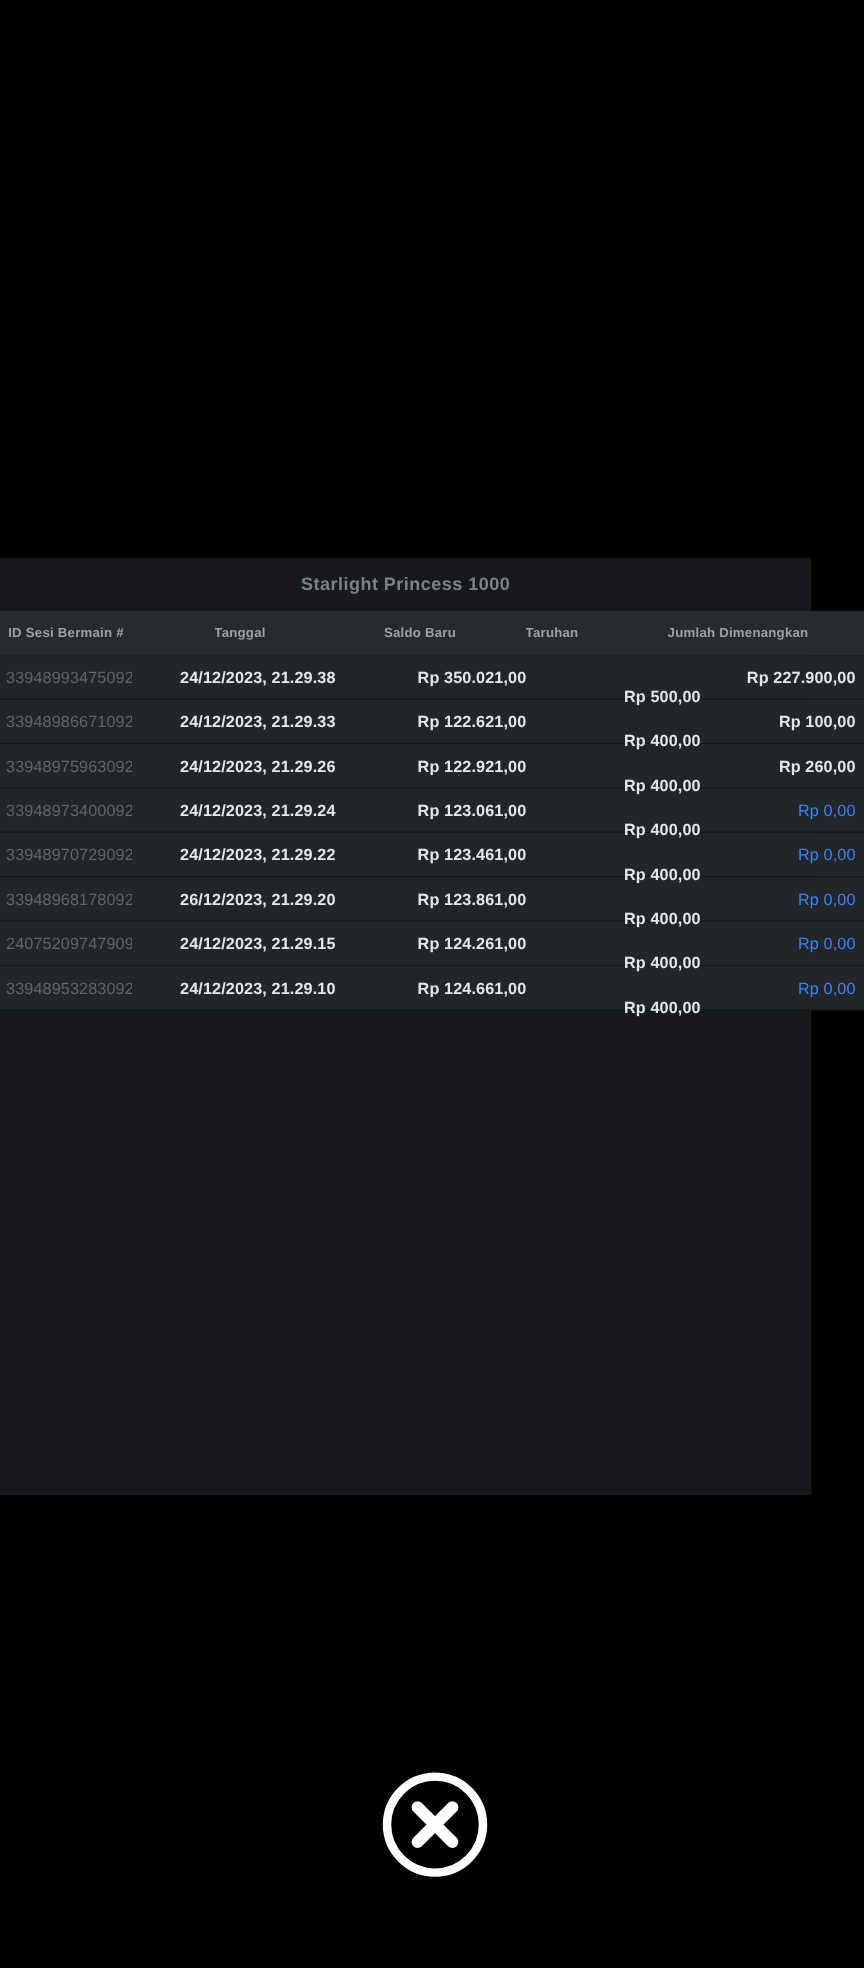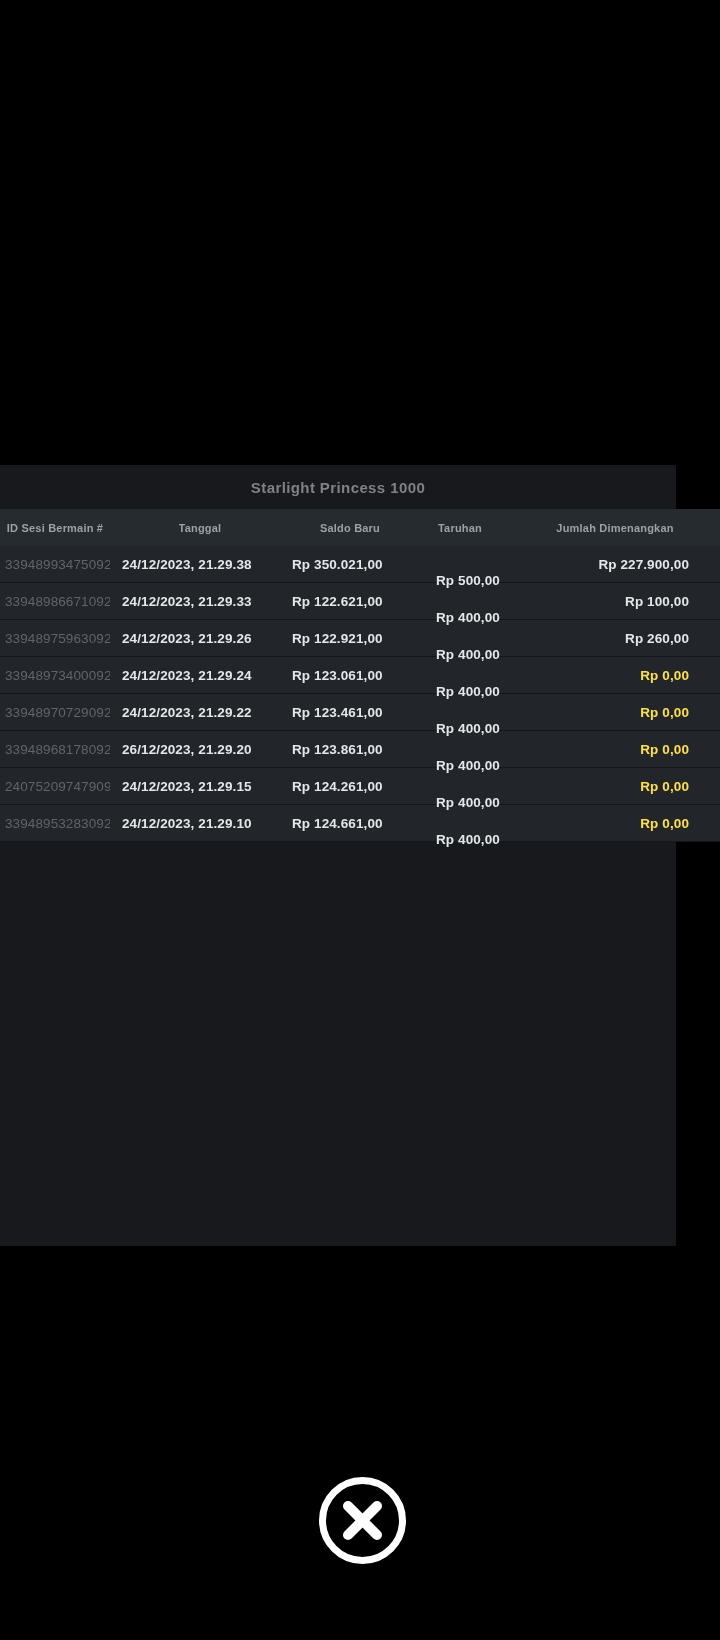--- a/index.html
+++ b/index.html
@@ -25,29 +25,29 @@
     align-items:center;
     box-sizing:border-box;
   }
   .t-head{
     height:37px;background:#262b2f;
     color:#9da1a5;font-size:11px;font-weight:700;letter-spacing:.2px;
   }
   .t-head .cell{justify-self:center;text-align:center;padding:0;}
   .t-body-row{
     height:37px;background:#22262a;border-bottom:1px solid #15171a;
-    font-size:13.5px;font-weight:700;color:#e4e6e7;letter-spacing:.1px;
+    font-size:13.5px;font-weight:700;color:#e4e6e7;letter-spacing:.1px;gap:28px;
   }
   .cell{white-space:nowrap;overflow:hidden;}
   .cell-id{color:#61656a;font-weight:400;padding-left:5px;font-size:13.5px;}
   .cell-date{padding-left:12px;}
   .cell-balance{padding-left:2px;}
   .cell-bet{padding-left:26px;margin-top:32px;}
-  .cell-win{justify-self:end;text-align:left;padding-right:31px;}
-  .cell-win.muted{color:#fde047;font-weight:700;}
+  .cell-win{justify-self:end;text-align:left;padding-right:7px;}
+  .cell-win.muted{color:#3b82f6;font-weight:400;}
   .close-button{
     position:absolute;left:318px;top:1476px;width:89px;height:89px;
     background:transparent;border:none;padding:0;cursor:pointer;display:block;
   }
   .close-button svg{display:block;width:89px;height:89px;}
 </style>
 </head>
 <body>
 
 <div class="overlay-panel">

